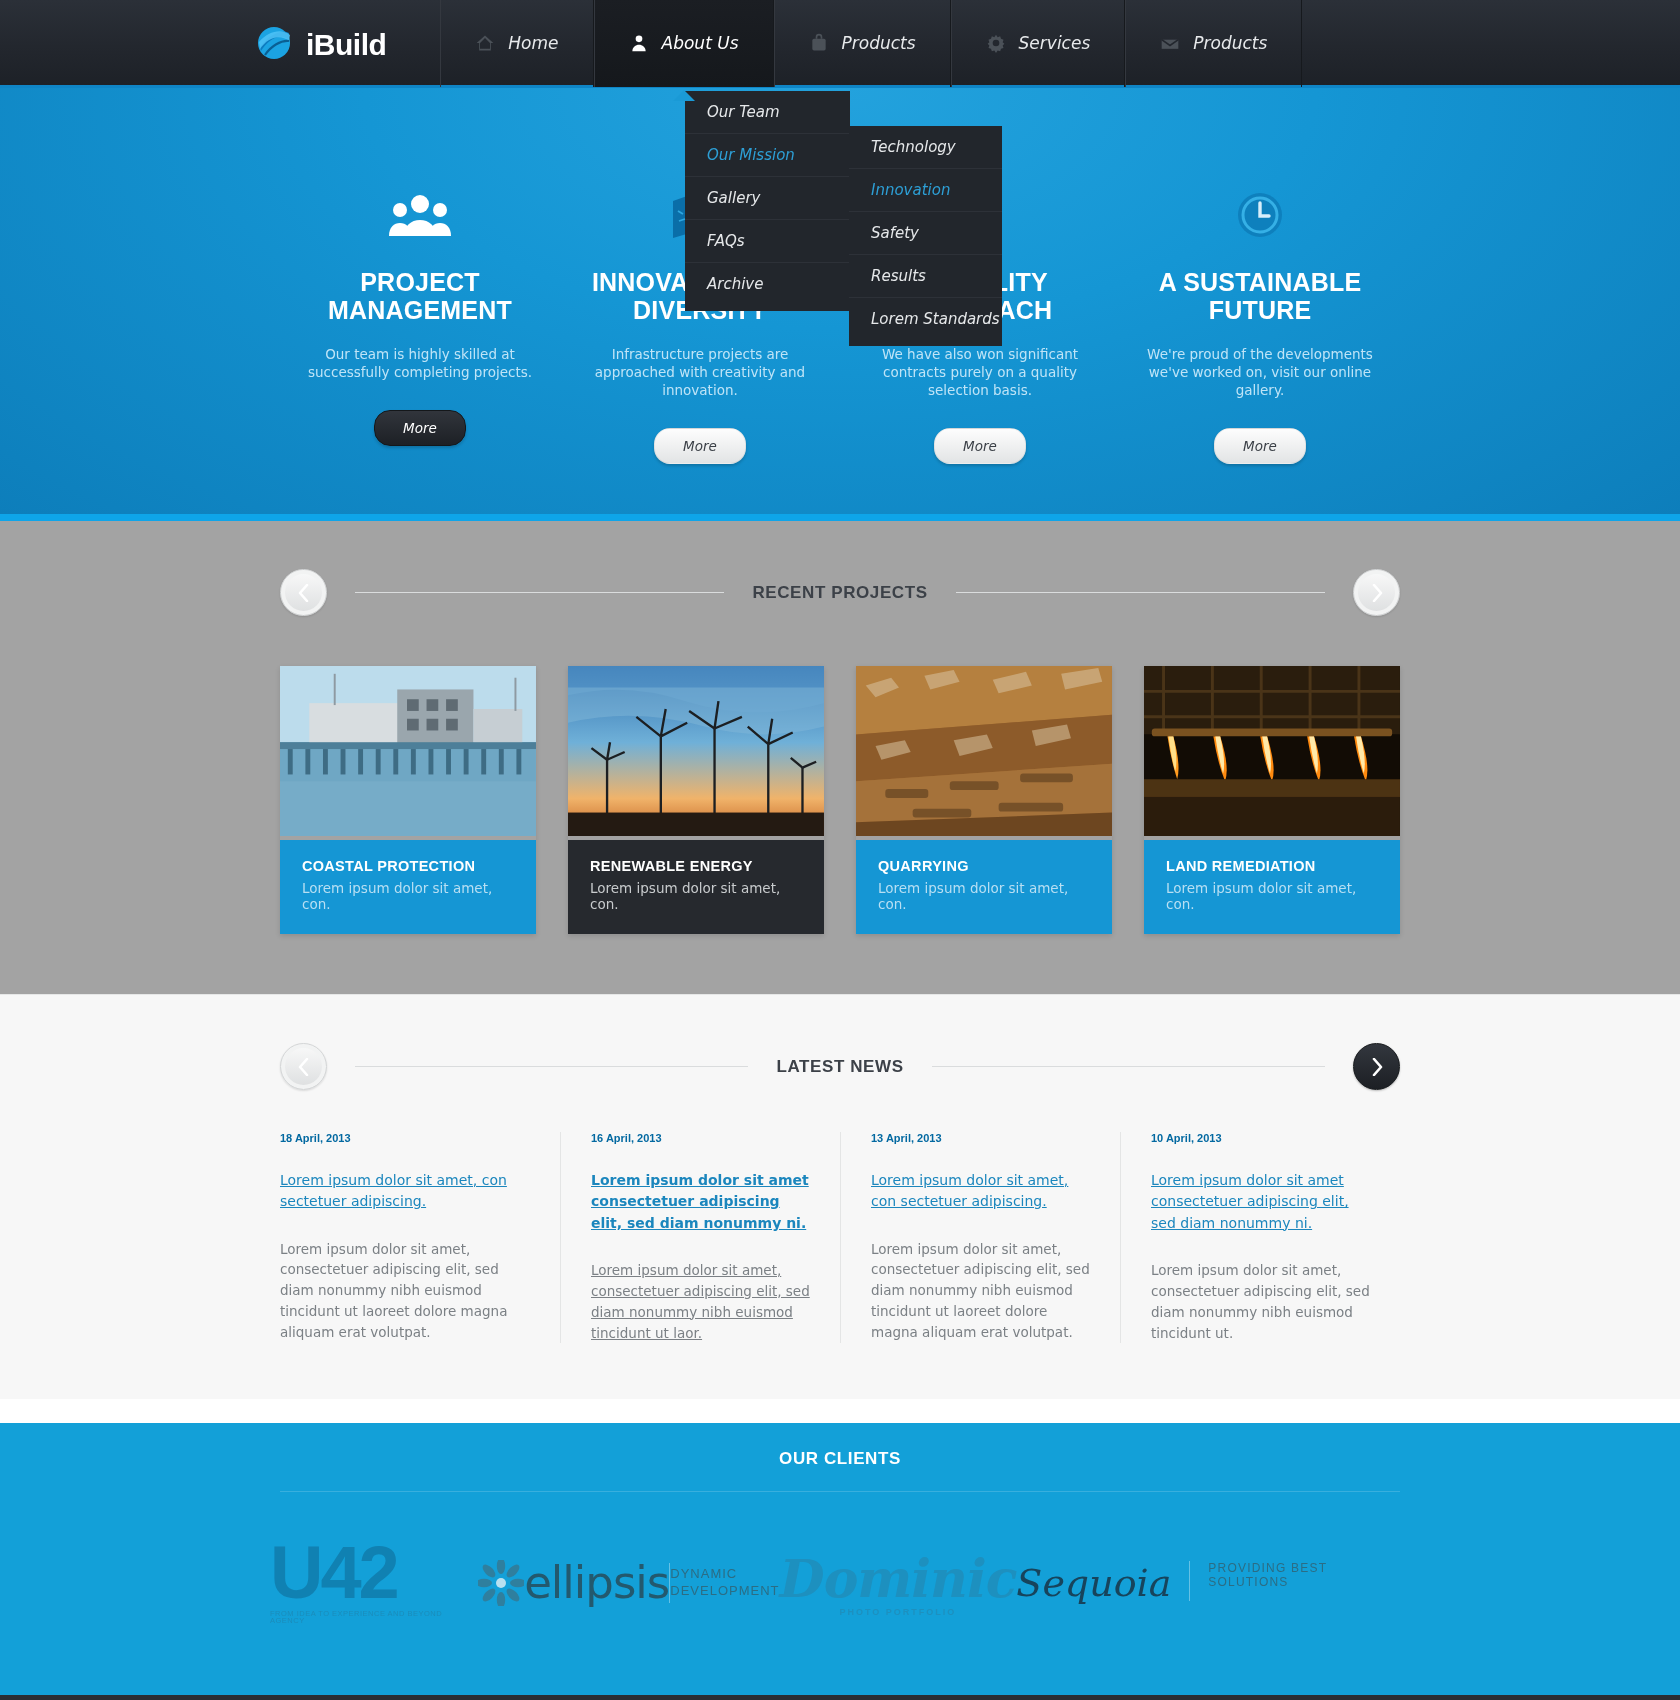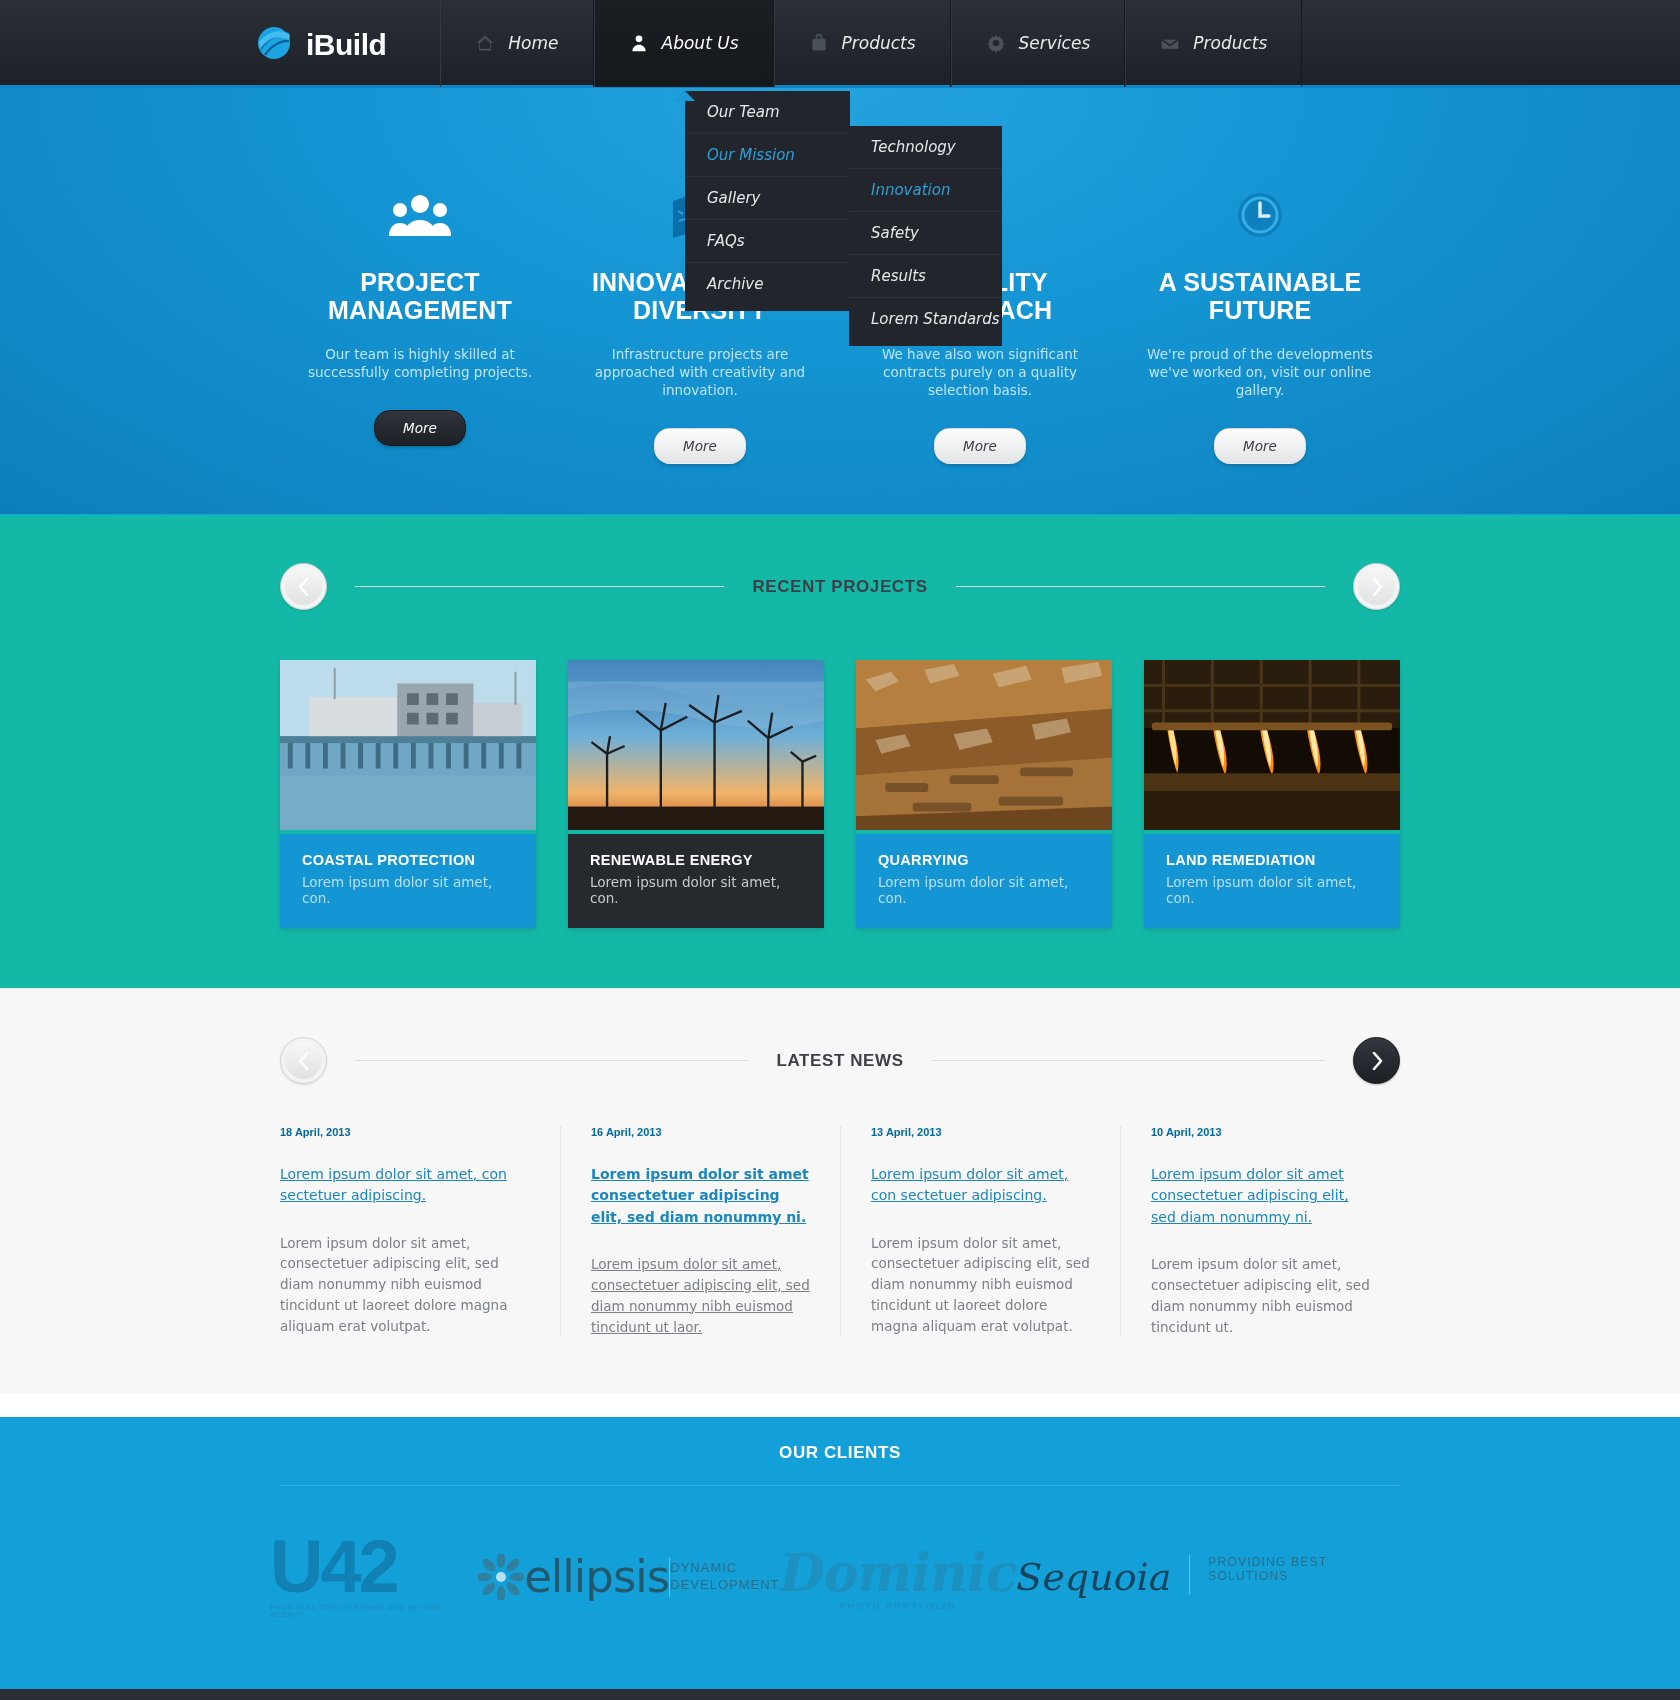--- a/index.html
+++ b/index.html
@@ -164,21 +164,21 @@
   .arrow-glyph { width: 12px; height: 18px; fill: #ffffff; }
   .arrow-btn:not(.dark) .arrow-glyph { fill: #ffffff; }
   .rule { flex: 1 1 auto; height: 1px; background: #dadcdd; margin: 0 28px; }
   .sec-title {
     font-size: 17px; font-weight: bold; color: #3c4148;
     letter-spacing: 0.6px;
     white-space: nowrap;
   }
 
   
-  .projects-sec { background: #14b8a6; padding-bottom: 60px; border-top:1px solid #0ea5e9;}
+  .projects-sec { background: #a3a3a3; padding-bottom: 60px; border-top:7px solid #0ea5e9;}
   .cards {
     width: 1120px; margin: 0 auto;
     display: flex; gap: 32px;
     padding-top: 50px;
   }
   .card { width: 262px; box-shadow: 0 2px 5px rgba(0,0,0,.13); }
   .card-img { height: 174px; position: relative; overflow: hidden; }
   .card-cap { background: #1596d4; padding: 18px 22px 22px 22px; min-height: 92px;}
   .card-cap.dark { background: #26292e; }
   .card-t { color: #ffffff; font-size: 14.5px; font-weight: bold; letter-spacing: .3px; margin-bottom: 6px;}

